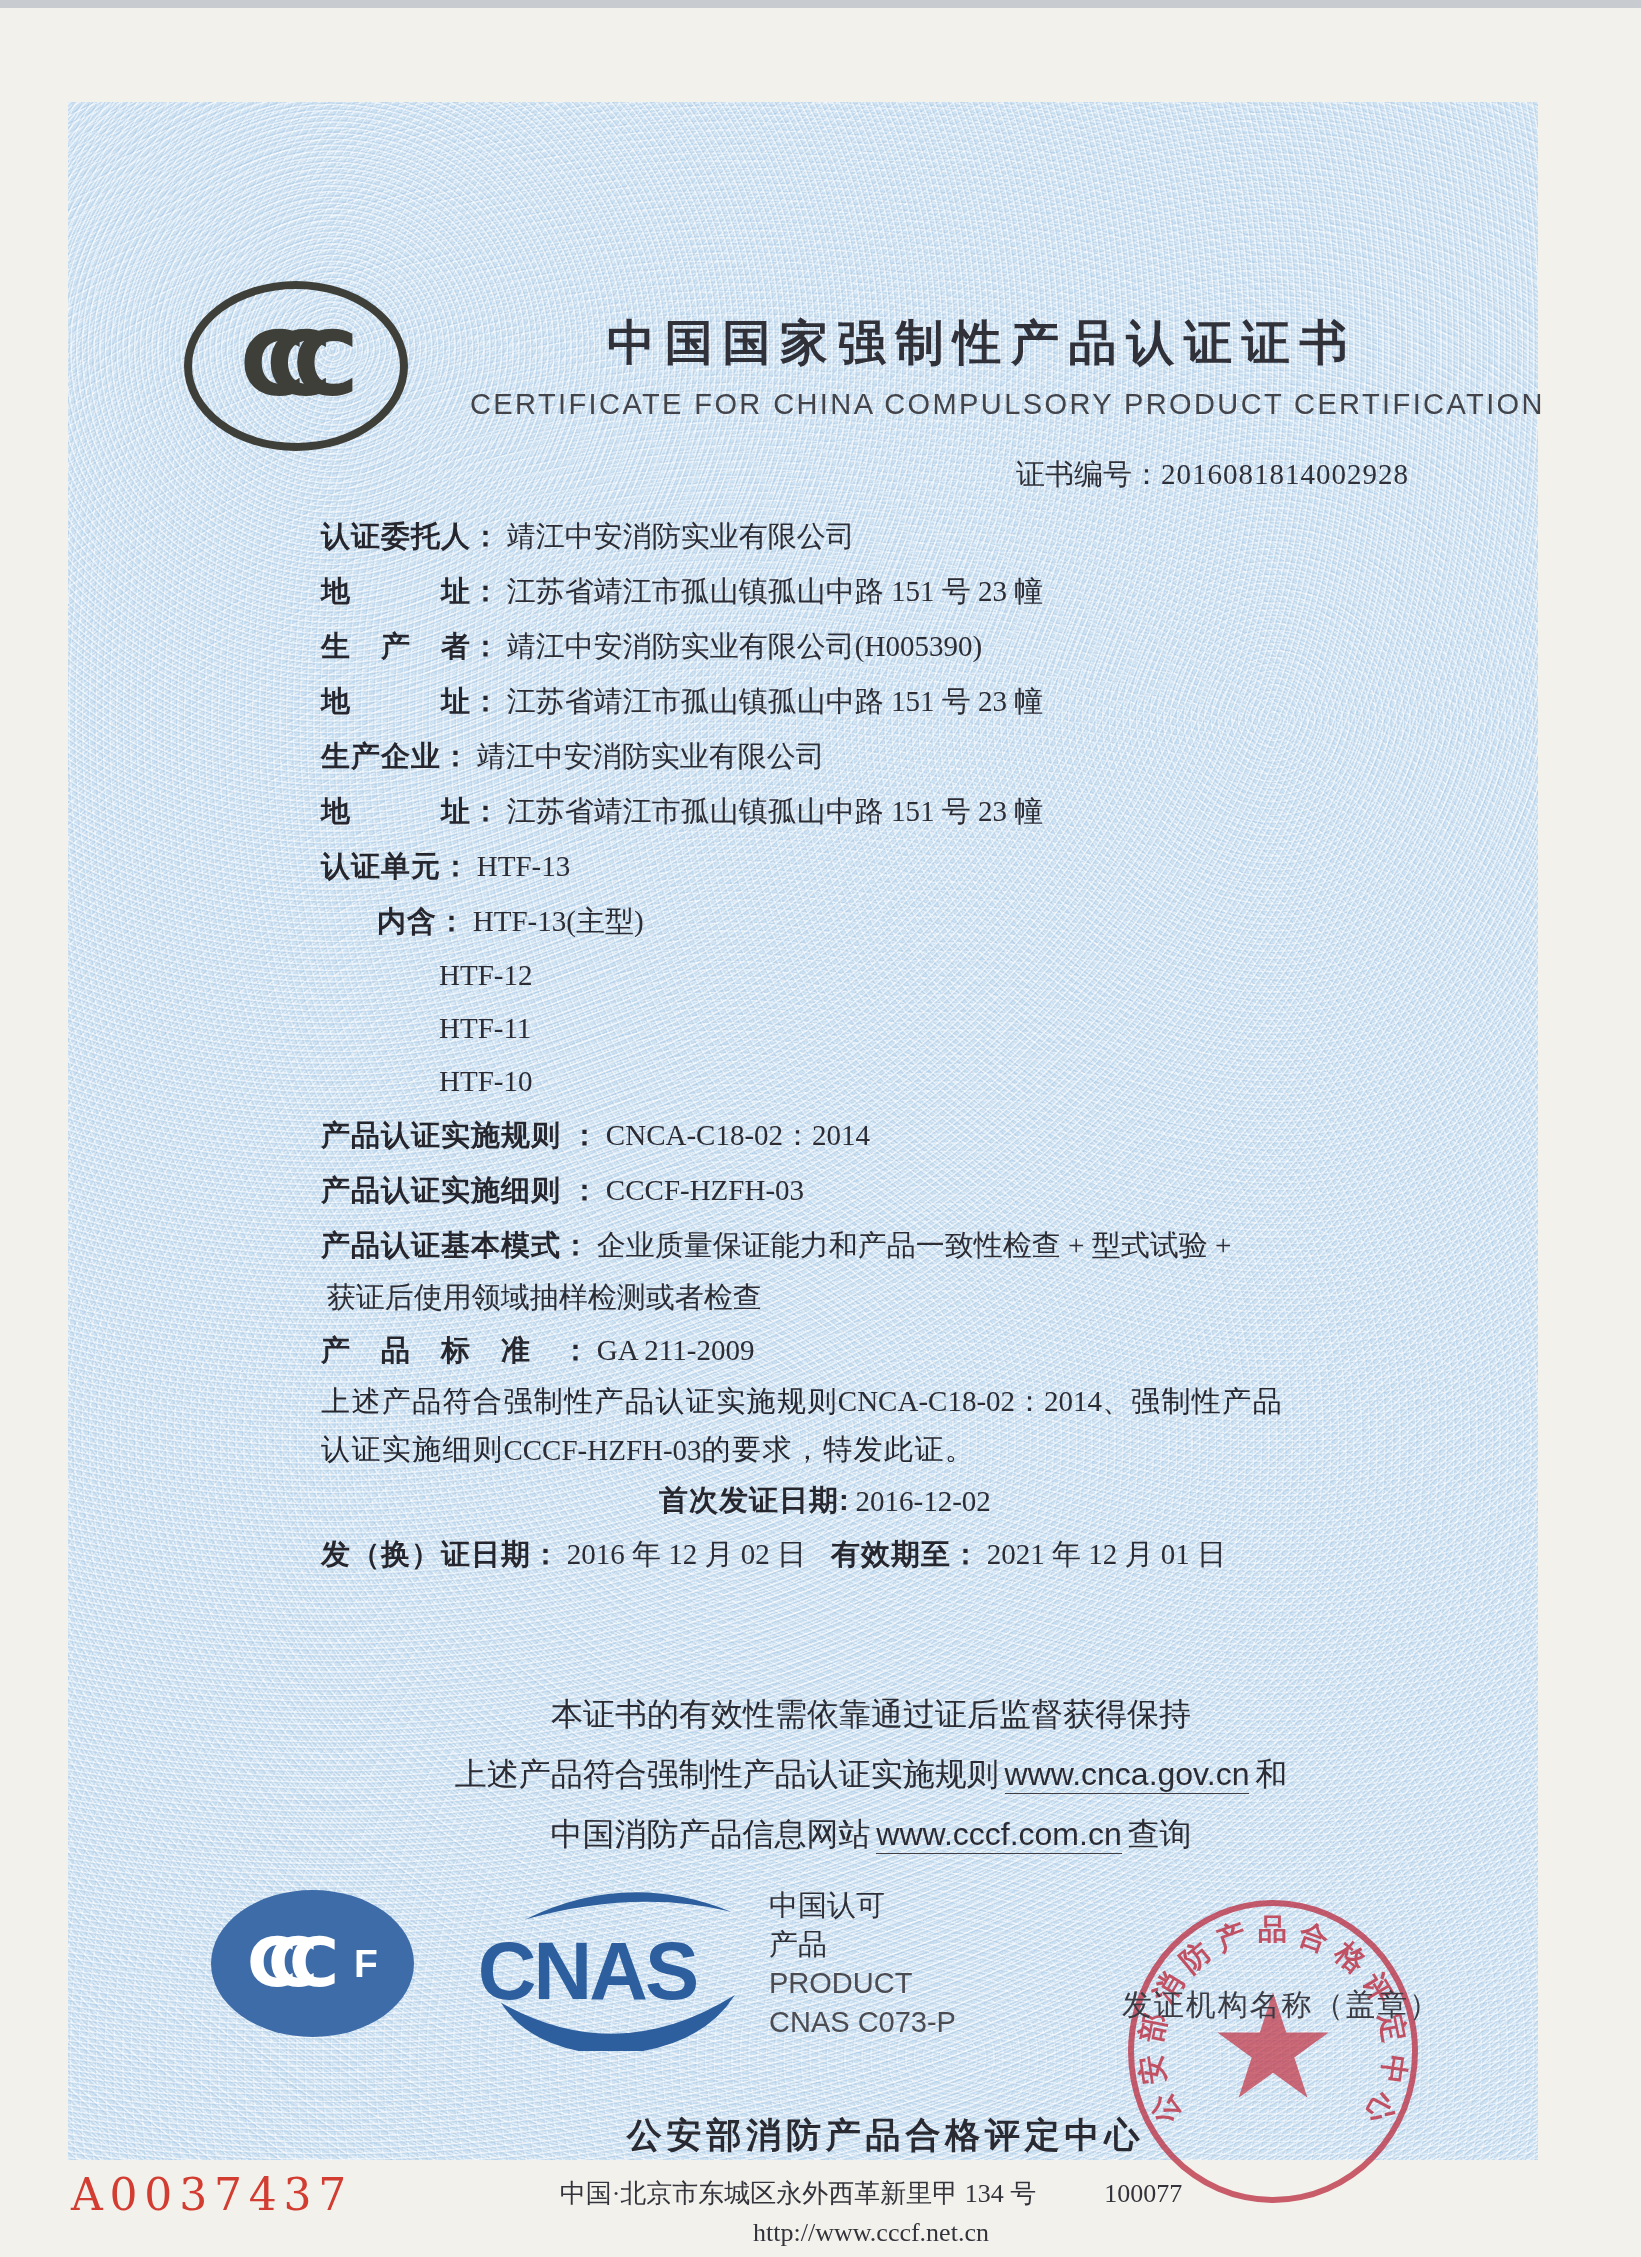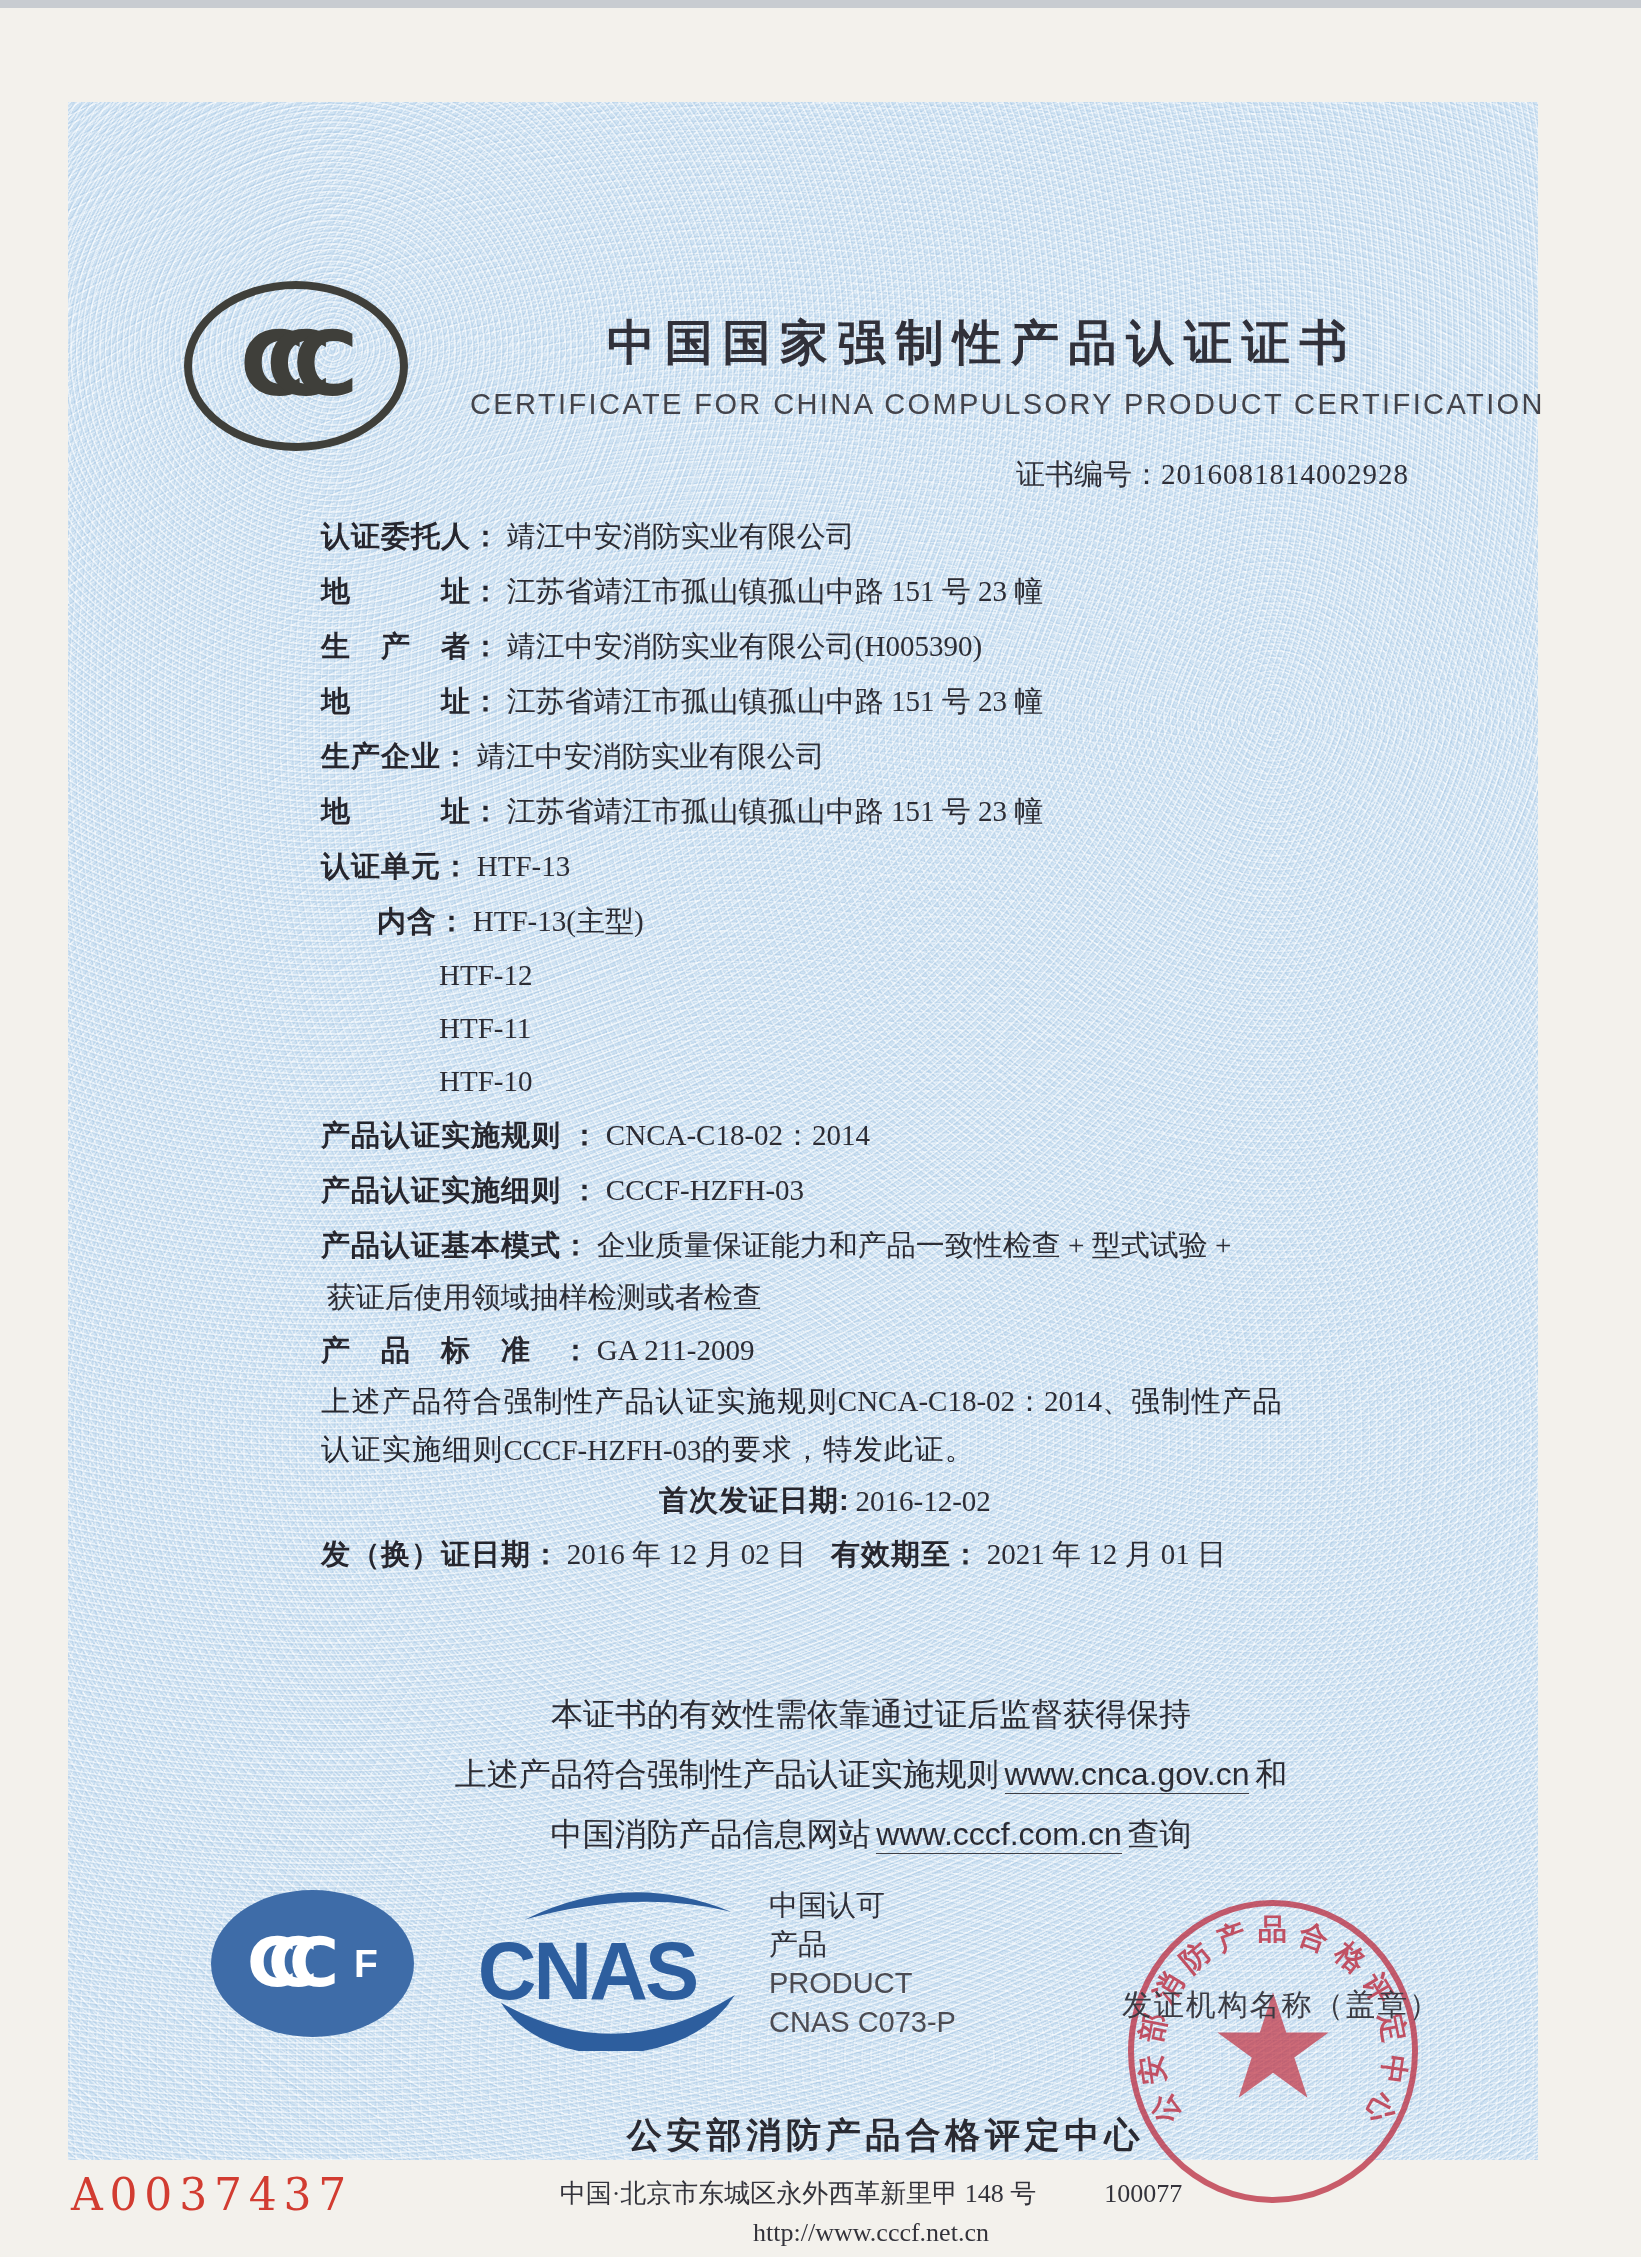--- a/index.html
+++ b/index.html
@@ -243,19 +243,19 @@
       <span class="seal-ch" style="left: 206px; top: 43px; transform: rotate(39.3333deg);">格</span>
       <span class="seal-ch" style="left: 233px; top: 74px; transform: rotate(59deg);">评</span>
       <span class="seal-ch" style="left: 248px; top: 113px; transform: rotate(78.6667deg);">定</span>
       <span class="seal-ch" style="left: 249px; top: 155px; transform: rotate(98.3333deg);">中</span>
       <span class="seal-ch" style="left: 236px; top: 194px; transform: rotate(118deg);">心</span>
     </div>
   <div class="stamp-label">发证机构名称（盖章）</div>
 
   <div class="org">公安部消防产品合格评定中心</div>
   <div class="addr">
-    <span>中国·北京市东城区永外西革新里甲 148 号</span><span class="pc">100077</span>
+    <span>中国·北京市东城区永外西革新里甲 134 号</span><span class="pc">100077</span>
   </div>
   <div class="url">http://www.cccf.net.cn</div>
 </div>
 
 <div class="serial">A0037437</div>
 
 
 </body></html>

